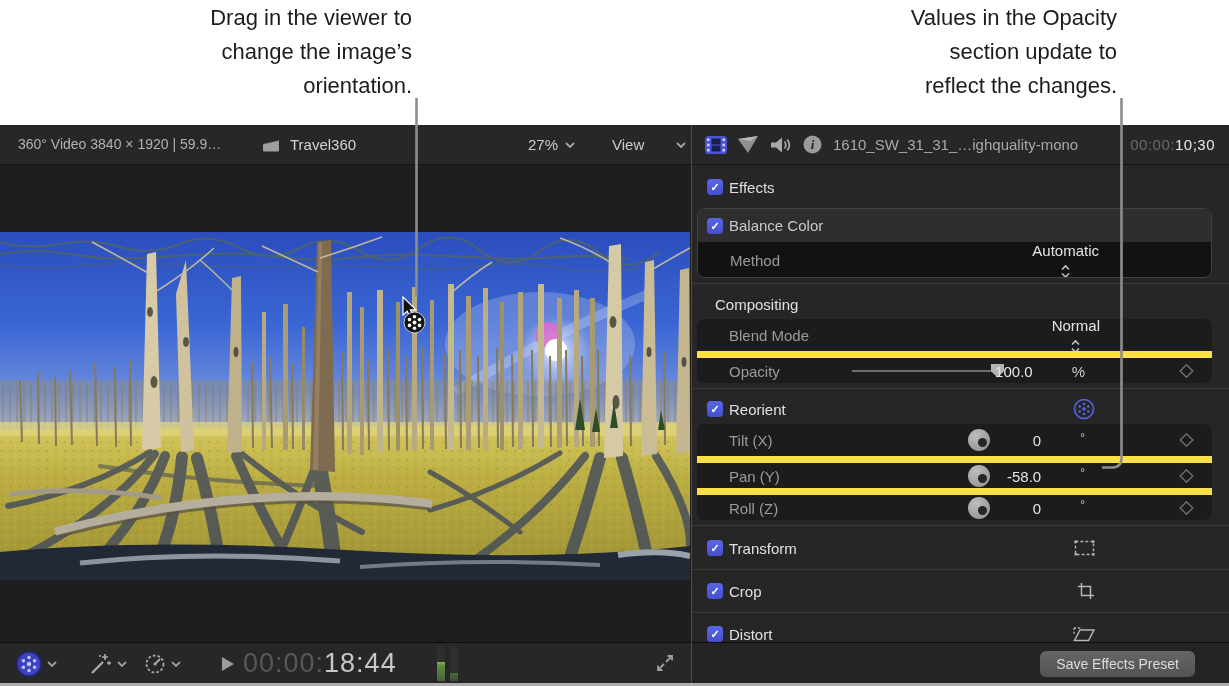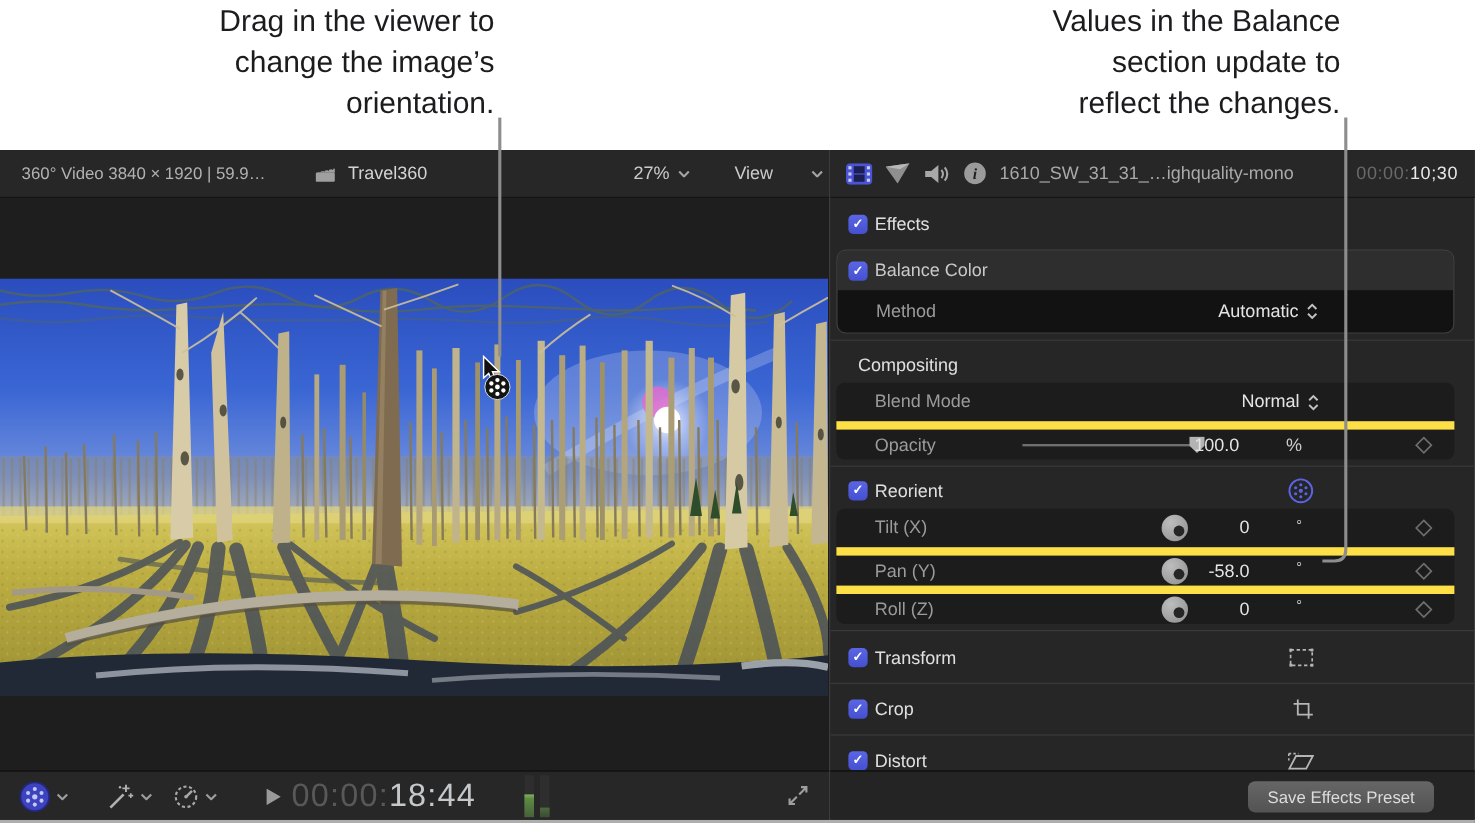--- a/index.html
+++ b/index.html
@@ -3,21 +3,21 @@
 <meta charset="utf-8">
 <style>
   * { box-sizing: border-box; }
   html,body { margin:0; padding:0; }
   body {
     width:1229px; height:686px; position:relative; overflow:hidden;
     background:#ffffff; font-family:"Liberation Sans", sans-serif;
   }
 
   
-  .ann { position:absolute; top:1px; color:#1c1c1e; font-size:25px; line-height:34px;
+  .ann { position:absolute; top:1px; color:#1c1c1e; font-size:22px; line-height:34px;
          text-align:right; }
   .ann-left  { left:60px;  width:352px; }
   .ann-right { left:765px; width:352px; }
 
   .callouts { position:absolute; left:0; top:0; z-index:90; pointer-events:none; }
 
   
   .window { position:absolute; left:0; top:125px; width:1229px; height:561px;
             background:#262626; display:flex;
             border-bottom:3px solid #aeaeae; }
@@ -73,21 +73,21 @@
   .sep { height:1px; background:#3a3a3a; margin:5px -17px 5px -5px; }
 
   .group { background:#1c1c1c; border-radius:7px; position:relative; }
   .crow { position:relative; height:32px; }
   .crow + .crow { border-top:7px solid #fde047; }
   .clabel { position:absolute; left:32px; top:50%; transform:translateY(-50%);
             color:#9b9b9b; font-size:15px; white-space:nowrap; }
   .cvalue { position:absolute; top:50%; transform:translateY(-50%);
             color:#e4e4e4; font-size:15px; display:flex; align-items:center; gap:6px;
             white-space:nowrap; }
-  .cvalue.pop { right:112px; } .cvalue.num { right:127px;gap:39px; }
+  .cvalue.pop { right:112px;flex-direction:column; } .cvalue.num { right:127px;gap:39px; }
   .kf { position:absolute; right:18px; top:50%; transform:translateY(-50%); line-height:0; }
   .dial { position:absolute; left:271px; top:50%; transform:translateY(-50%);
           width:22px; height:22px; border-radius:50%;
           background:radial-gradient(circle at 35% 30%, #bdbdbd, #8d8d8d); }
   .dial::after { content:""; position:absolute; width:9px; height:9px; border-radius:50%;
                  background:#262626; left:10px; top:9px; }
   .row-icon { position:absolute; right:117px; top:50%; transform:translateY(-50%); line-height:0; }
 
   
   .bc-group { border:1px solid #414141; border-radius:8px; overflow:hidden;
@@ -109,21 +109,21 @@
 </style>
 </head>
 <body>
 
 <div class="ann ann-left">
   <div>Drag in the viewer to</div>
   <div>change the image’s</div>
   <div>orientation.</div>
 </div>
 <div class="ann ann-right">
-  <div>Values in the Balance</div>
+  <div>Values in the Opacity</div>
   <div>section update to</div>
   <div>reflect the changes.</div>
 </div>
 
 <svg class="callouts" width="1229" height="686">
   <path d="M416.5 98 V 297" stroke="#8d8d8d" stroke-width="2.6" fill="none"></path>
   <path d="M1121.5 98 V 458 Q1121.5 467.5 1112 467.5 H 1102" stroke="#8d8d8d" stroke-width="2.6" fill="none"></path>
 </svg>
 
 <div class="window">

